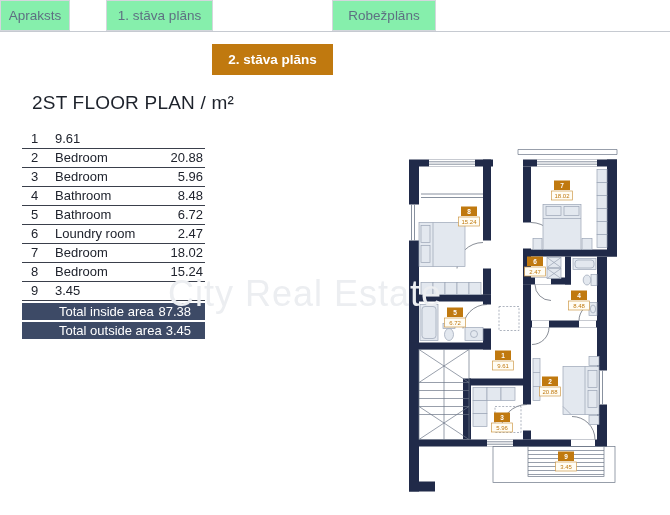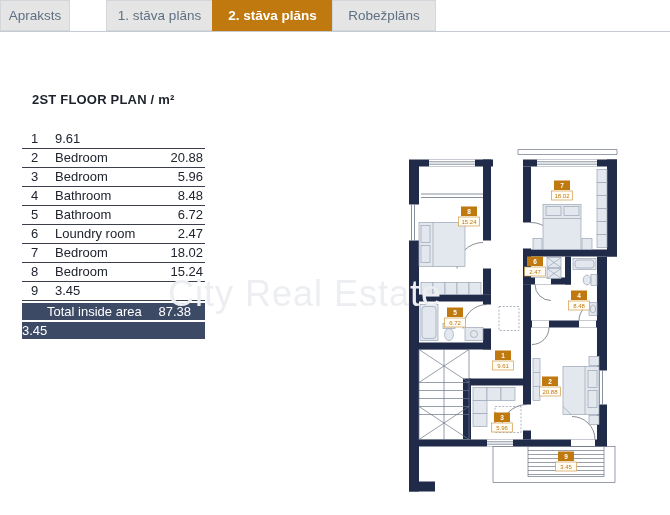--- a/index.html
+++ b/index.html
@@ -16,35 +16,35 @@
   }
   *{margin:0;padding:0;box-sizing:border-box;}
   body{
     width:670px;height:515px;background:#fff;overflow:hidden;position:relative;
     font-family:"Liberation Sans","DejaVu Sans",sans-serif;color:var(--text);
   }
   
   .tabbar{display:flex;height:32px;border-bottom:1px solid #c6cad1;background:#fff;}
   .tab{
     height:31px;line-height:29px;text-align:center;font-size:13.5px;color:var(--tabtext);
-    background:#e5e5e5;border:1px solid #d3d7dc;margin-left:-1px;cursor:pointer;white-space:nowrap;
+    background:#86efac;border:1px solid #d3d7dc;margin-left:-1px;cursor:pointer;white-space:nowrap;
   }
   .tab:first-child{margin-left:0;}
-  .tab.active{background:var(--accent);border-color:var(--accent);color:#fff;font-weight:bold;}
+  .tab.active{background:var(--accent);border-color:var(--accent);color:#fff;font-weight:bold;margin-top:44px;}
   
   .content{position:relative;width:670px;height:482px;}
-  .title{position:absolute;left:32px;top:60px;font-size:13px;font-weight:bold;letter-spacing:.2px;color:#1d222b;}
+  .title{position:absolute;left:32px;top:60px;font-size:19px;font-weight:normal;letter-spacing:.2px;color:#1d222b;}
   .areas{position:absolute;left:22px;top:98px;width:183px;font-size:13px;}
   .row{display:flex;height:19px;line-height:18px;border-bottom:1px solid var(--line);}
   .row .num{width:33px;padding-left:9px;}
   .row .name{flex:1;}
   .row .area{text-align:right;padding-right:2px;}
   .totals{position:absolute;left:22px;top:271px;width:183px;font-size:13px;}
   .trow{display:flex;height:17px;line-height:17px;background:var(--navy);color:#fff;margin-bottom:2px;}
-  .trow .tlabel{flex:1;padding-left:25px;}
+  .trow .tlabel{flex:1;padding-left:37px;}
   .trow .tvalue{padding-right:14px;}
   
   .watermark{
     position:absolute;left:168px;top:241px;font-size:36px;color:#eceef1;
     letter-spacing:1px;white-space:nowrap;z-index:5;pointer-events:none;
   }
   
   .planwrap{position:absolute;left:395px;top:112px;width:250px;height:356px;}
   .wall{fill:var(--wall);}
   .gap{fill:#ffffff;}
@@ -114,20 +114,21 @@
         <span class="num">9</span>
         <span class="area">3.45</span>
       </div>
     </div>
   <div class="totals" id="totalsbox">
       <div class="trow">
         <span class="tlabel">Total inside area</span>
         <span class="tvalue">87.38</span>
       </div>
       <div class="trow">
+        <span class="tlabel">Total outside area</span>
         <span class="tvalue">3.45</span>
       </div>
     </div>
 
   <div class="watermark">City Real Estate</div>
 
   <div class="planwrap">
     <svg viewBox="0 0 250 355" width="250" height="356">
 
       <g class="thin">

